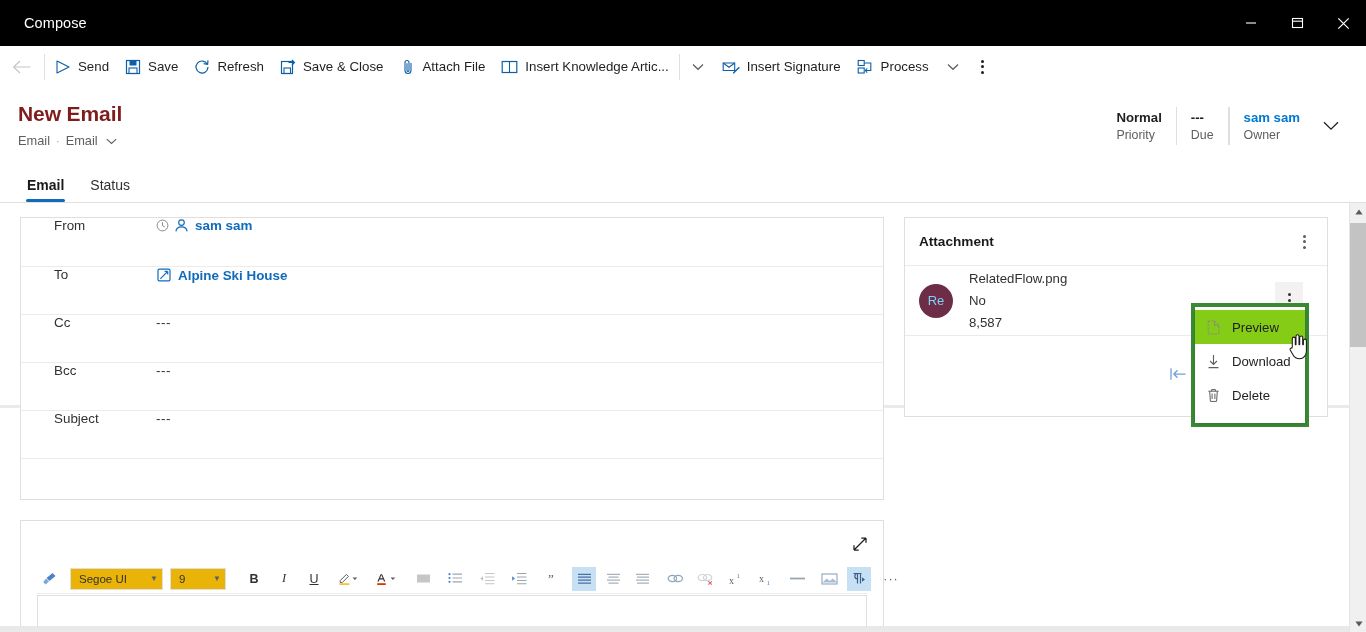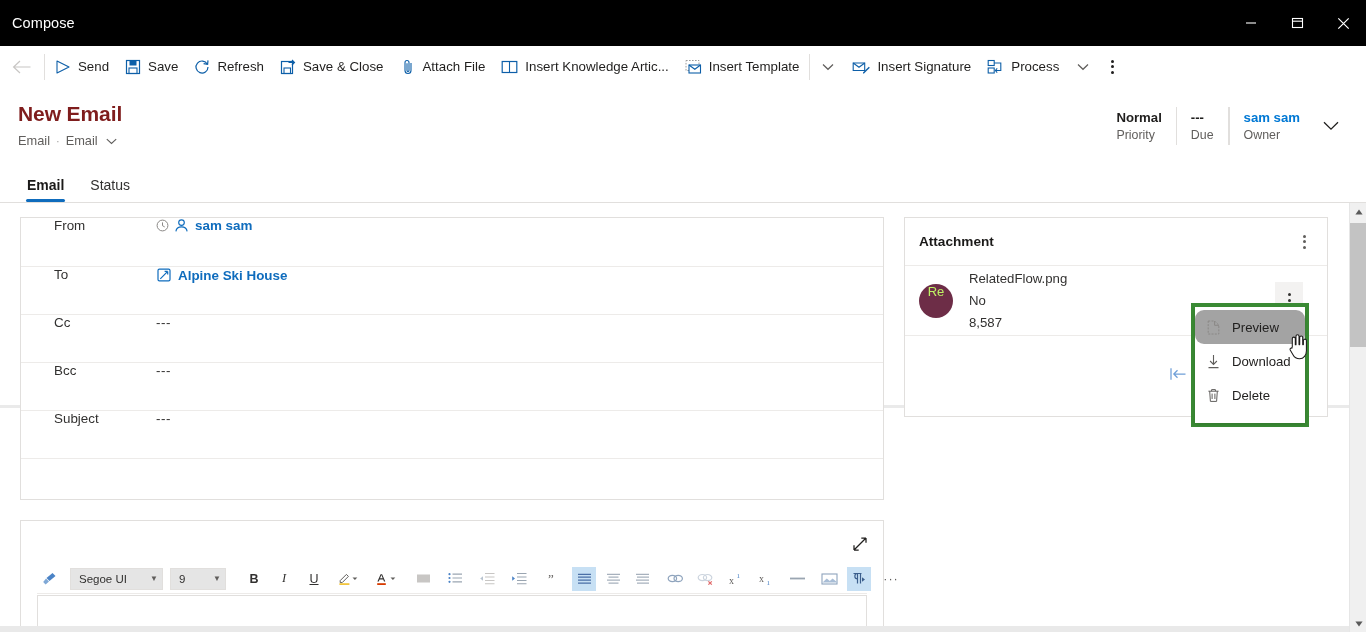--- a/index.html
+++ b/index.html
@@ -11,21 +11,21 @@
   }
   #app { position: relative; width: 1366px; height: 632px; }
 
   
   .titlebar {
     position: absolute; top: 0; left: 0; width: 1366px; height: 46px;
     background: #000000; color: #ffffff;
     display: flex; align-items: center;
   }
   .titlebar-text {
-    font-size: 14.5px; color: #ffffff; margin-left: 12px; letter-spacing: .1px;
+    font-size: 14.5px; color: #ffffff; margin-left: 24px; letter-spacing: .1px;
   }
   .winbtns { margin-left: auto; display: flex; height: 46px; }
   .winbtn {
     width: 46px; height: 46px; display: flex; align-items: center;
     justify-content: center; color: #fff;
   }
   .winbtn svg { display: block; }
 
   
   .cmdbar {
@@ -142,21 +142,21 @@
     border-bottom: 1px solid #edebe9;
   }
   .rte-btn {
     width: 24px; height: 24px; display: flex; align-items: center;
     justify-content: center; color: #605e5c; font-size: 12.5px; flex: 0 0 auto;
   }
   .rte-btn.on { background: #c7e0f4; }
   .rte-sel {
     height: 22px; border: 1px solid #e1dfdd; display: flex; align-items: center;
     justify-content: space-between; padding: 0 4px 0 8px; font-size: 11.5px;
-    color: #323130; margin-right: 7px; flex: 0 0 auto; background: #e5e5e5;
+    color: #323130; margin-right: 7px; flex: 0 0 auto; background: #eab308;
   }
   .rte-sel.font { width: 93px; }
   .rte-sel.size { width: 56px; }
   .rte-sel .ch { color: #605e5c; font-size: 8px; margin-left: 4px; }
   .rte-gap { width: 9px; flex: 0 0 auto; }
   .rte-body {
     position: absolute; left: 16px; right: 16px; top: 74px; bottom: -40px;
     border: 1px solid #e1dfdd; border-bottom: none; background: #fff;
   }
   .bold-i { font-weight: bold; color: #323130; }
@@ -176,22 +176,22 @@
   .attach-more {
     margin-left: auto; width: 30px; height: 30px; display: flex;
     align-items: center; justify-content: center; flex-direction: column; gap: 2.5px;
   }
   .attach-more i { width: 3px; height: 3px; border-radius: 50%; background: #605e5c; display:block; }
   .attach-row {
     height: 70px; display: flex; align-items: center; padding: 0 6px 0 14px;
     border-bottom: 1px solid #edebe9; position: relative;
   }
   .avatar {
-    width: 34px; height: 34px; border-radius: 50%; color: #bef264;
-    display: flex; align-items: flex-start; justify-content: center;
+    width: 34px; height: 34px; border-radius: 50%; color: #7dd3fc;
+    display: flex; align-items: center; justify-content: center;
     font-size: 13px; flex: 0 0 auto;
   }
   .att-meta { margin-left: 16px; display: flex; flex-direction: column; gap: 2px; }
   .att-meta span { font-size: 13.2px; color: #323130; line-height: 20px; }
   .row-more {
     position: absolute; right: 24px; top: 50%; transform: translateY(-50%);
     width: 28px; height: 38px; background: #f3f2f1; display: flex;
     align-items: center; justify-content: center; flex-direction: column; gap: 3px;
   }
   .row-more i { width: 3px; height: 3px; border-radius: 50%; background: #323130; display:block; }
@@ -208,21 +208,21 @@
   }
   .ctx-menu {
     position: absolute; inset: 0; background: #ffffff;
     box-shadow: 0 1.6px 3.6px rgba(0,0,0,.13);
     padding: 3px 0;
   }
   .ctx-item {
     height: 34px; display: flex; align-items: center; padding-left: 11px;
     font-size: 13.2px; color: #201f1e; gap: 11px;
   }
-  .ctx-item.hover { background: #a3a3a3; border-radius: 9px; }
+  .ctx-item.hover { background: #84cc16; }
   .ctx-item .cic { width: 15px; display: flex; align-items: center; justify-content: center; color: #605e5c; }
   .cursor-hand { position: absolute; left: 1288px; top: 334px; z-index: 60; pointer-events: none; }
 
   
   .vscroll {
     position: absolute; right: 0; top: 203px; width: 17px; height: 429px;
     background: #f0f0f0; border-left: 1px solid #e6e6e6;
   }
   .vs-arrow {
     position: absolute; left: 0; width: 17px; height: 17px;
@@ -330,30 +330,20 @@
     <div class="cmd">
       <span class="ci">
         <svg width="17" height="16" viewBox="0 0 17 16">
             <rect x="1.2" y="2.5" width="14.6" height="11" fill="none" stroke="#0d5fa8" stroke-width="1.2"></rect>
             <path d="M8.5 2.8v10.4" stroke="#0d5fa8" stroke-width="1.1"></path>
           </svg>
       </span>
       <span class="clabel">Insert Knowledge Artic...</span>
     </div>
 
-    <div class="cmd">
-      <span class="ci">
-        <svg width="17" height="16" viewBox="0 0 17 16">
-            <rect x="1" y="1.5" width="13" height="10" fill="none" stroke="#9c9c9c" stroke-width="1" stroke-dasharray="1.6 1.4"></rect>
-            <rect x="4" y="6" width="11.5" height="8" fill="#fff" stroke="#0d5fa8" stroke-width="1.1"></rect>
-            <path d="M4 6l5.8 4.3L15.5 6" fill="none" stroke="#0d5fa8" stroke-width="1.1"></path>
-          </svg>
-      </span>
-      <span class="clabel">Insert Template</span>
-    </div>
     <div class="cmd-sep-v"></div>
     <div class="cmd chev">
       <svg width="12" height="8" viewBox="0 0 12 8">
           <path d="M1 1.5L6 6.3l5-4.8" stroke="#605e5c" stroke-width="1.2" fill="none"></path>
         </svg>
     </div>
 
     <div class="cmd">
       <span class="ci">
         <svg width="18" height="16" viewBox="0 0 18 16">

